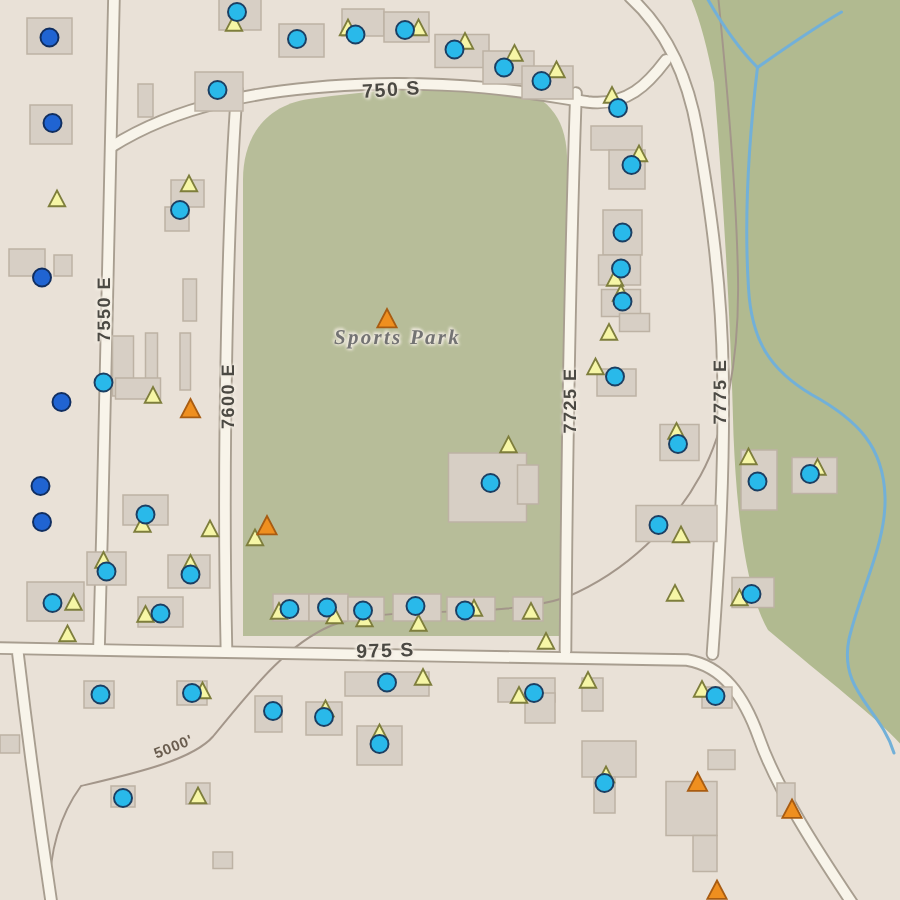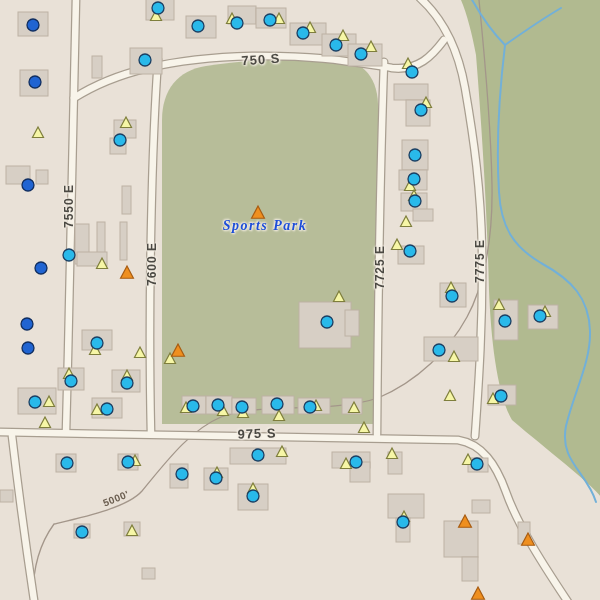--- a/index.html
+++ b/index.html
@@ -25,21 +25,21 @@
   .lbl-750s{left:226px;top:52px;width:70px;transform:rotate(-4deg);font-size:13px;}
   .lbl-975s{left:222px;top:426px;width:70px;transform:rotate(-2deg);font-size:13px;}
   .lbl-7550e{left:29px;top:199px;width:80px;transform:rotate(-90deg);}
   .lbl-7600e{left:112px;top:257px;width:80px;transform:rotate(-90deg);}
   .lbl-7725e{left:340px;top:260px;width:80px;transform:rotate(-90deg);}
   .lbl-7775e{left:440px;top:254px;width:80px;transform:rotate(-90deg);}
   .lbl-park{
     left:205px;top:218px;width:120px;
     font-family:"Liberation Serif", serif;
     font-style:italic;font-weight:bold;
-    font-size:14px;color:#1d4ed8;letter-spacing:1.5px;
+    font-size:14px;color:#737373;letter-spacing:1.5px;
   }
   .lbl-contour{
     left:92px;top:493px;width:48px;
     transform:rotate(-22deg);
     font-size:10px;color:#6a5d4f;letter-spacing:0.5px;
     text-shadow:0 0 2px #e9e1d7,1px 1px 1px #e9e1d7;
   }
 </style>
 </head>
 <body>

